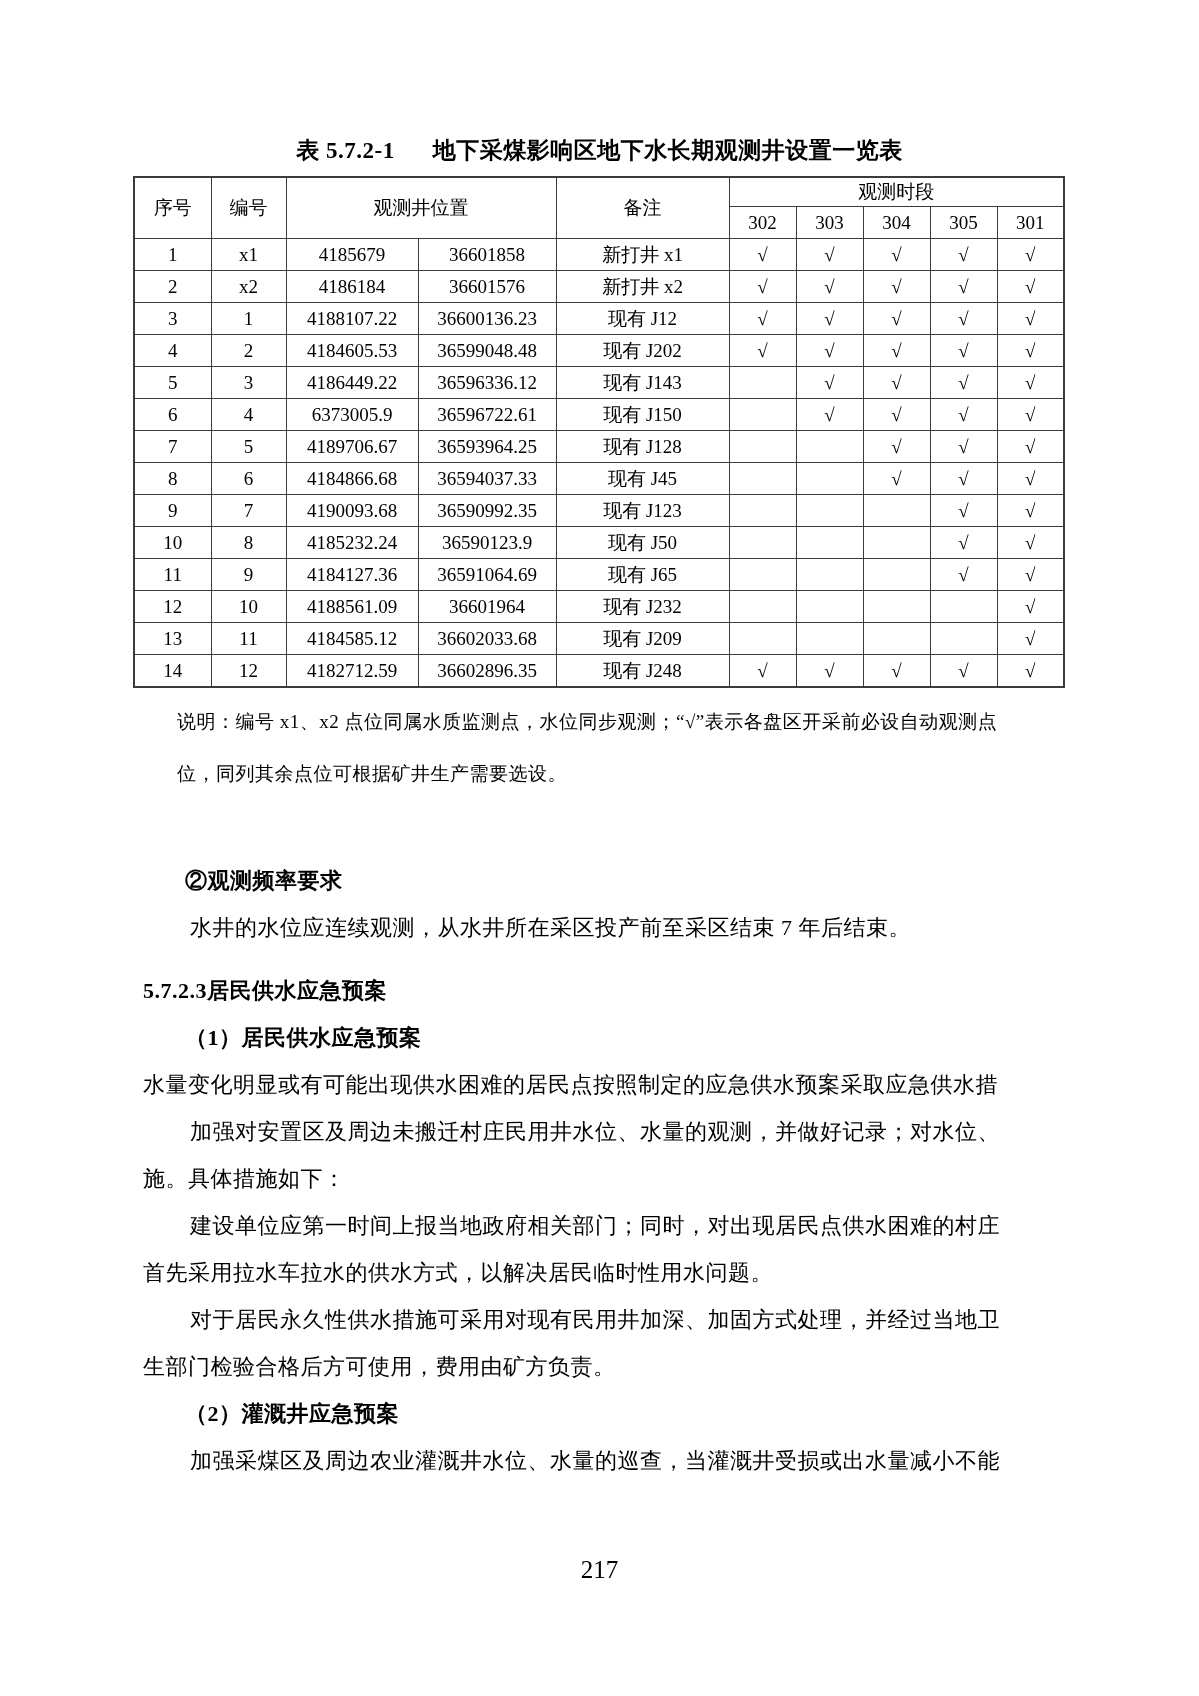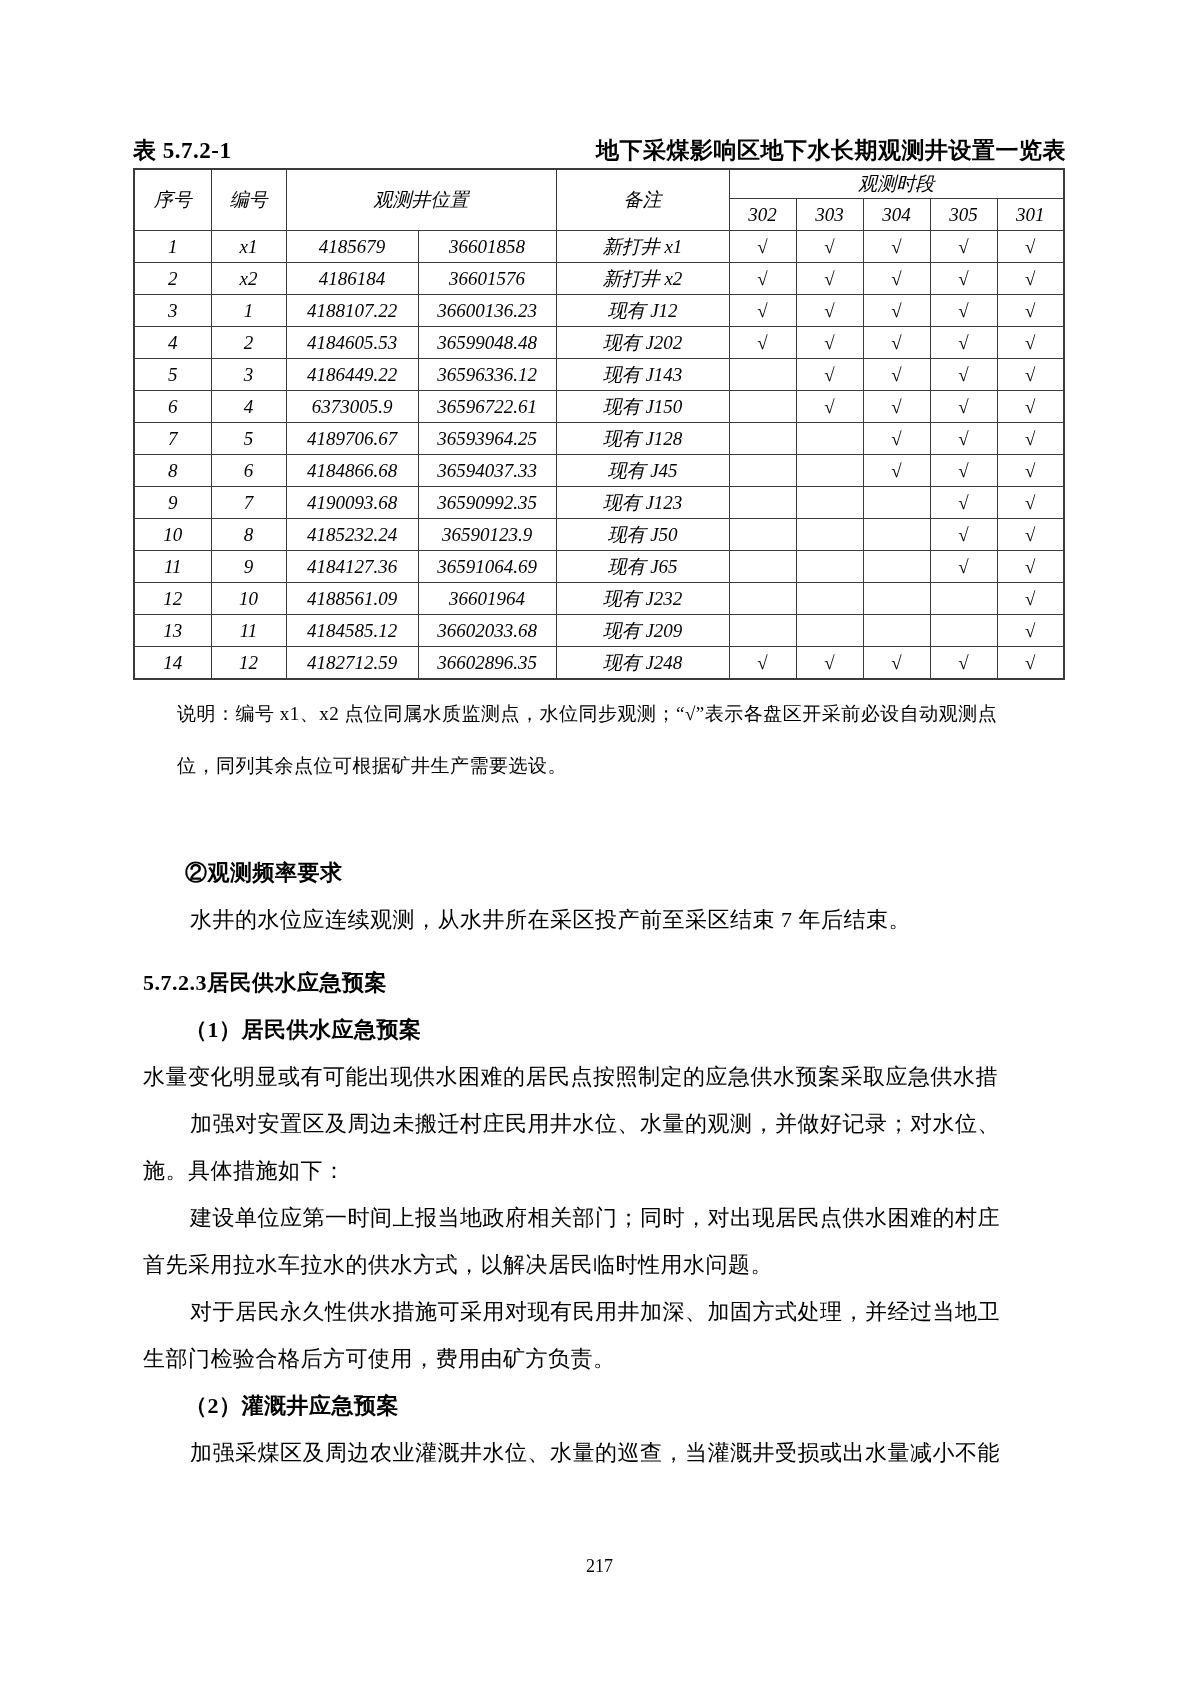--- a/index.html
+++ b/index.html
@@ -9,35 +9,34 @@
     height: 1696px;
     background: #ffffff;
     color: #000000;
     font-family: "Liberation Serif", "DejaVu Serif", serif;
     box-sizing: border-box;
     padding: 136px 133px 0 133px;
     overflow: hidden;
   }
   .doc-title {
     display: flex;
-    justify-content: space-between;
+    justify-content: center;
     gap: 38px;
     font-weight: bold;
     font-size: 23px;
     height: 30px;
     line-height: 30px;
     letter-spacing: 0.5px;
   }
   table.wells {
-    margin-top: 2px;
+    margin-top: 10px;
     width: 932px;
     border-collapse: collapse;
     table-layout: fixed;
     border: 2px solid #3b3b3b;
-    font-style: italic;
   }
   table.wells th, table.wells td {
     border: 1px solid #3b3b3b;
     text-align: center;
     vertical-align: middle;
     font-weight: normal;
     font-size: 19px;
     padding: 0;
     overflow: hidden;
     white-space: nowrap;
@@ -64,21 +63,21 @@
   .heading1 { font-weight: bold; }
   .heading2 { font-weight: bold; padding-left: 42px; }
   .body-first { padding-left: 47px; }
   .body-cont { padding-left: 0; }
   .footer {
     position: absolute;
     top: 1556px;
     left: 0;
     width: 100%;
     text-align: center;
-    font-size: 18px;
+    font-size: 25px;
   }
 </style>
 </head>
 <body>
 
 <div class="page">
 
   <div class="doc-title">
     <span>表 5.7.2-1</span>
     <span>地下采煤影响区地下水长期观测井设置一览表</span>

